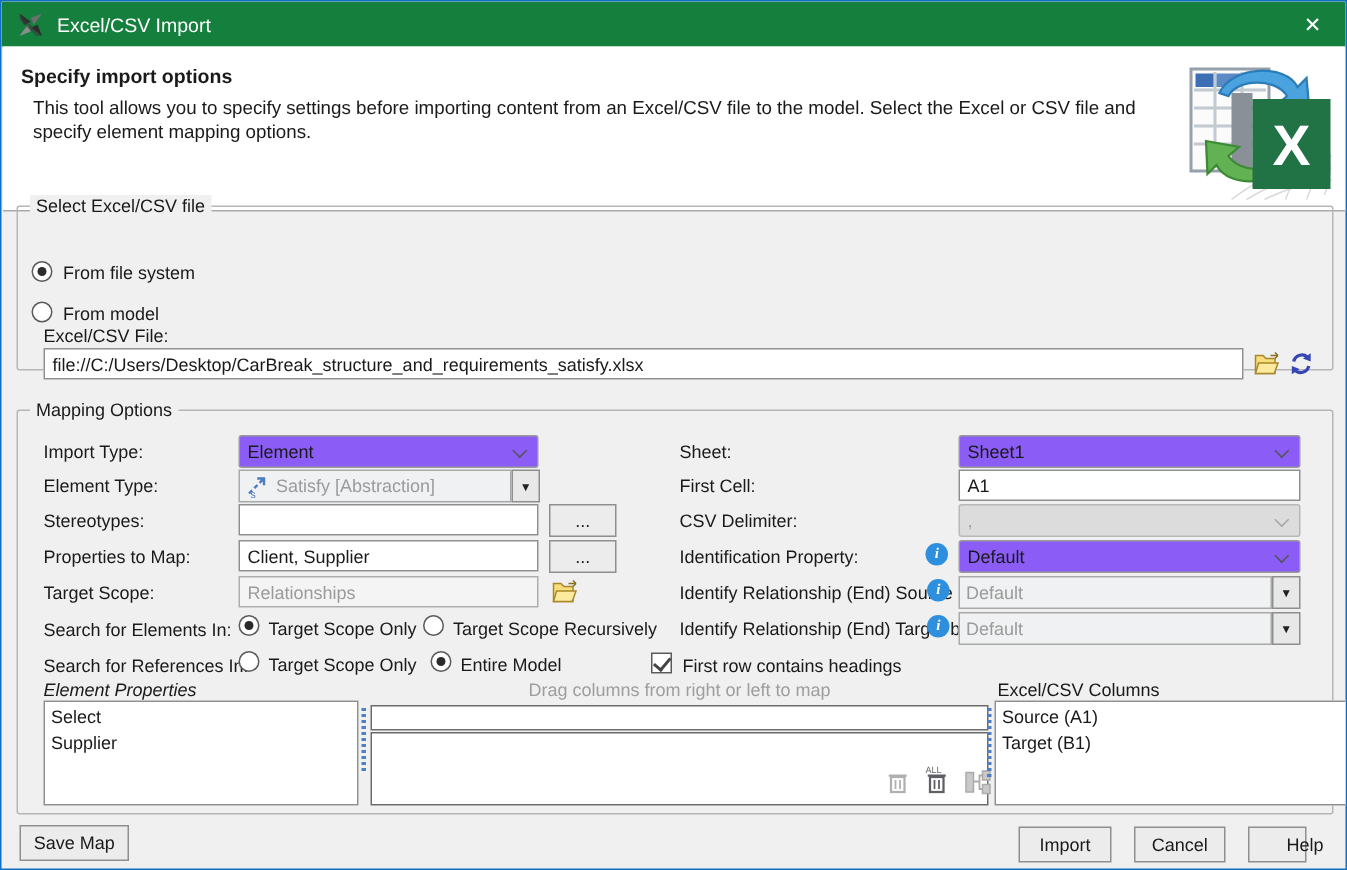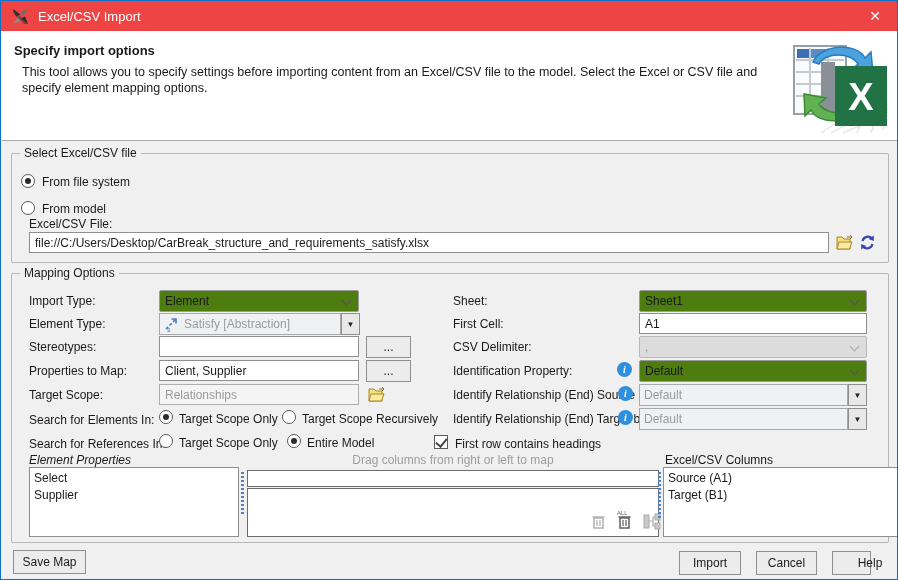--- a/index.html
+++ b/index.html
@@ -4,39 +4,39 @@
 <style>
   html,body { margin:0; padding:0; background:#c8c8c8; }
   * { box-sizing:border-box; }
   .dialog {
     position:relative; width:898px; height:580px;
     background:#f0f0f0; border:1px solid #0e6fc6;
     font-family:"Liberation Sans", sans-serif; font-size:12px; color:#1a1a1a;
     overflow:hidden;
   }
   
-  .titlebar { position:absolute; left:0; top:0; width:100%; height:30px; background:#ef4444; display:flex; align-items:center; }
+  .titlebar { position:absolute; left:0; top:0; width:100%; height:30px; background:#15803d; display:flex; align-items:center; }
   .titlebar .appicon { margin-left:11px; width:17px; height:17px; }
   .titlebar .title { margin-left:9px; color:#ffffff; font-size:13px; }
   .titlebar .close { position:absolute; right:0; top:0; width:44px; height:30px; color:#ffffff; font-size:14px; display:flex; align-items:center; justify-content:center; cursor:default; }
   
   .header { position:absolute; left:1px; top:30px; width:895px; height:110px; background:#ffffff; border-bottom:1px solid #a8a8a8; }
   .header .h-title { position:absolute; left:12px; top:12px; font-weight:bold; font-size:13px; }
   .header .h-desc { position:absolute; left:20px; top:33px; width:762px; font-size:12.5px; line-height:16px; }
   .header .excel-art { position:absolute; right:8px; top:9px; }
   
   .groupbox { position:absolute; border:1px solid #b6b6b6; border-radius:2px; }
   .grouplabel { position:absolute; top:-8px; left:8px; background:#f0f0f0; padding:0 4px; font-size:12px; }
-  .g1 { left:10px; top:152px; width:878px; height:110px; }
+  .g1 { left:10px; top:136px; width:878px; height:110px; }
   .g2 { left:10px; top:272px; width:878px; height:270px; }
   
   .lbl { position:absolute; font-size:12px; white-space:nowrap; }
   .tb { position:absolute; height:21px; background:#ffffff; border:1px solid #8f8f8f; padding:2px 5px; font-size:12px; line-height:16px; white-space:nowrap; overflow:hidden; }
   .tb.dis { background:#f4f4f4; color:#9b9b9b; border-color:#adadad; }
-  .dd { position:absolute; height:22px; background:#4d7c0f; border:1px solid #9a9a9a; padding:3px 18px 2px 5px; font-size:12px; border-radius:2px; }
+  .dd { position:absolute; height:22px; background:#8b5cf6; border:1px solid #9a9a9a; padding:3px 18px 2px 5px; font-size:12px; border-radius:2px; }
   .dd .chev { position:absolute; right:8px; top:6px; width:7px; height:7px; border-right:1.5px solid #555; border-bottom:1.5px solid #555; transform:rotate(45deg); }
   .dd.dis { background:#dcdcdc; color:#a0a0a0; border-color:#b8b8b8; }
   .dd.dis .chev { border-color:#a8a8a8; }
   .combofield { position:absolute; height:22px; background:#f0f1f2; border:1px solid #a9a9a9; color:#9b9b9b; padding:2px 4px 2px 4px; display:flex; align-items:center; gap:4px; }
   .arrowbtn { position:absolute; width:19px; height:22px; background:#e8e8e8; border:1px solid #8f8f8f; font-size:8px; color:#222; display:flex; align-items:center; justify-content:center; }
   .btn { position:absolute; background:#ececec; border:1px solid #8f8f8f; font-size:12px; display:flex; align-items:center; justify-content:center; font-family:"Liberation Sans",sans-serif; }
   .radio { position:absolute; width:14px; height:14px; border:1px solid #5a5a5a; border-radius:50%; background:#ffffff; }
   .radio.sel::after { content:""; position:absolute; left:3px; top:3px; width:6px; height:6px; border-radius:50%; background:#2b2b2b; }
   .checkbox { position:absolute; width:14px; height:14px; border:1px solid #5a5a5a; background:#ffffff; }
   .checkbox.checked::after { content:""; position:absolute; left:3px; top:0px; width:5px; height:9px; border-right:2px solid #444; border-bottom:2px solid #444; transform:rotate(40deg); }

